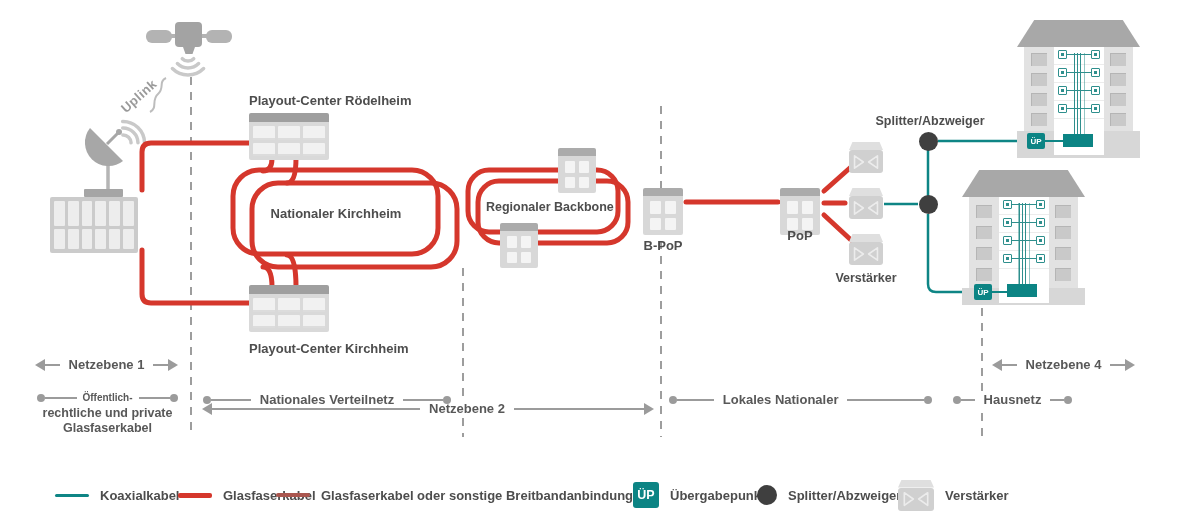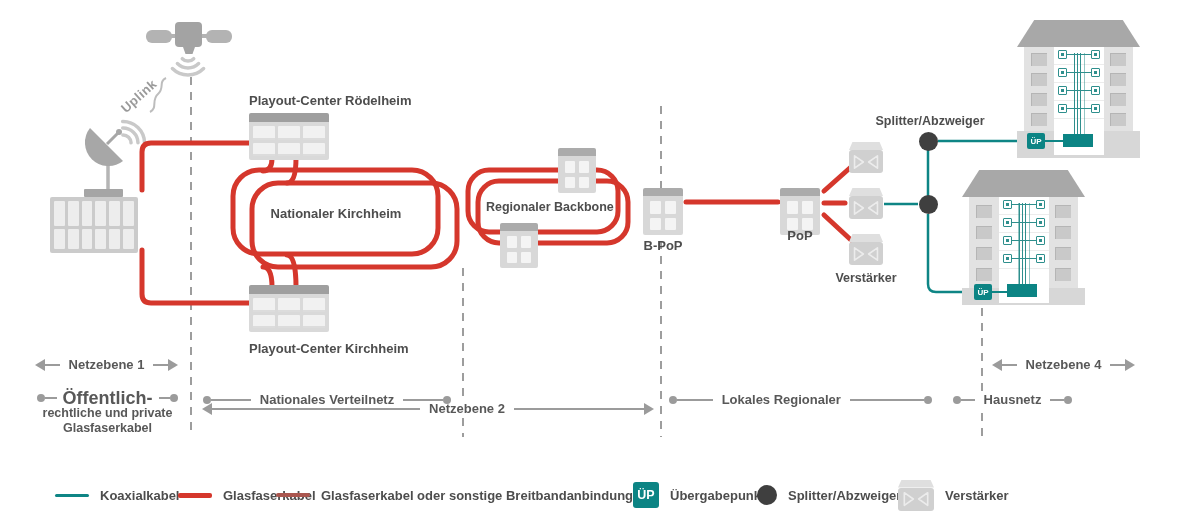--- a/index.html
+++ b/index.html
@@ -81,21 +81,21 @@
   .axline{height:2px;background:var(--line-gray);flex-grow:1;}
   .axlbl{font-weight:bold;font-size:13px;color:var(--axis-text);padding:0 9px;background:#fff;
          white-space:nowrap;line-height:14px;}
   .ah-l{width:0;height:0;border:6px solid transparent;border-left:0;border-right:10px solid var(--line-gray);flex:none;}
   .ah-r{width:0;height:0;border:6px solid transparent;border-right:0;border-left:10px solid var(--line-gray);flex:none;}
   .dot{width:8px;height:8px;border-radius:50%;background:var(--line-gray);flex:none;}
   .g06{flex-grow:.65;} .g14{flex-grow:1.35;} .g16{flex-grow:1.6;} .g10{flex-grow:1;}
   .sub3{position:absolute;left:37px;top:392px;width:141px;z-index:2;color:var(--axis-text);
         font-weight:bold;font-size:12.5px;text-align:center;line-height:15px;}
   .sub3 .row{display:flex;align-items:center;height:12px;margin-bottom:2px;}
-  .sub3 .row .axlbl{font-size:18px;padding:0 6px;}
+  .sub3 .row .axlbl{font-size:10px;padding:0 6px;}
 
   
   .lg{position:absolute;top:479px;height:32px;display:flex;align-items:center;gap:11px;z-index:2;}
   .lg-label{font-weight:bold;font-size:13px;color:var(--label-gray);white-space:nowrap;}
   .lg-line{width:34px;border-radius:2px;flex:none;}
   .lg-uep{width:26px;height:26px;background:var(--uep-teal);color:#fff;border-radius:3px;flex:none;
           display:flex;align-items:center;justify-content:center;font-weight:bold;font-size:12.5px;}
   .lg-circle{width:20px;height:20px;border-radius:50%;background:var(--splitter-gray);flex:none;}
   .lg-amp{position:static;flex:none;width:36px;height:31px;}
 </style>
@@ -409,21 +409,21 @@
   <div class="axrow" style="left:203px;top:393px;width:248px;">
     <span class="dot"></span>
       <span class="axline"></span>
     <span class="axlbl">Nationales Verteilnetz</span>
     <span class="axline"></span>
       <span class="dot"></span>
   </div>
   <div class="axrow" style="left:669px;top:393px;width:263px;">
     <span class="dot"></span>
       <span class="axline g06"></span>
-    <span class="axlbl">Lokales Regionaler</span>
+    <span class="axlbl">Lokales Nationaler</span>
     <span class="axline g14"></span>
       <span class="dot"></span>
   </div>
   <div class="axrow" style="left:953px;top:393px;width:119px;">
     <span class="dot"></span>
       <span class="axline"></span>
     <span class="axlbl">Hausnetz</span>
     <span class="axline"></span>
       <span class="dot"></span>
   </div>

